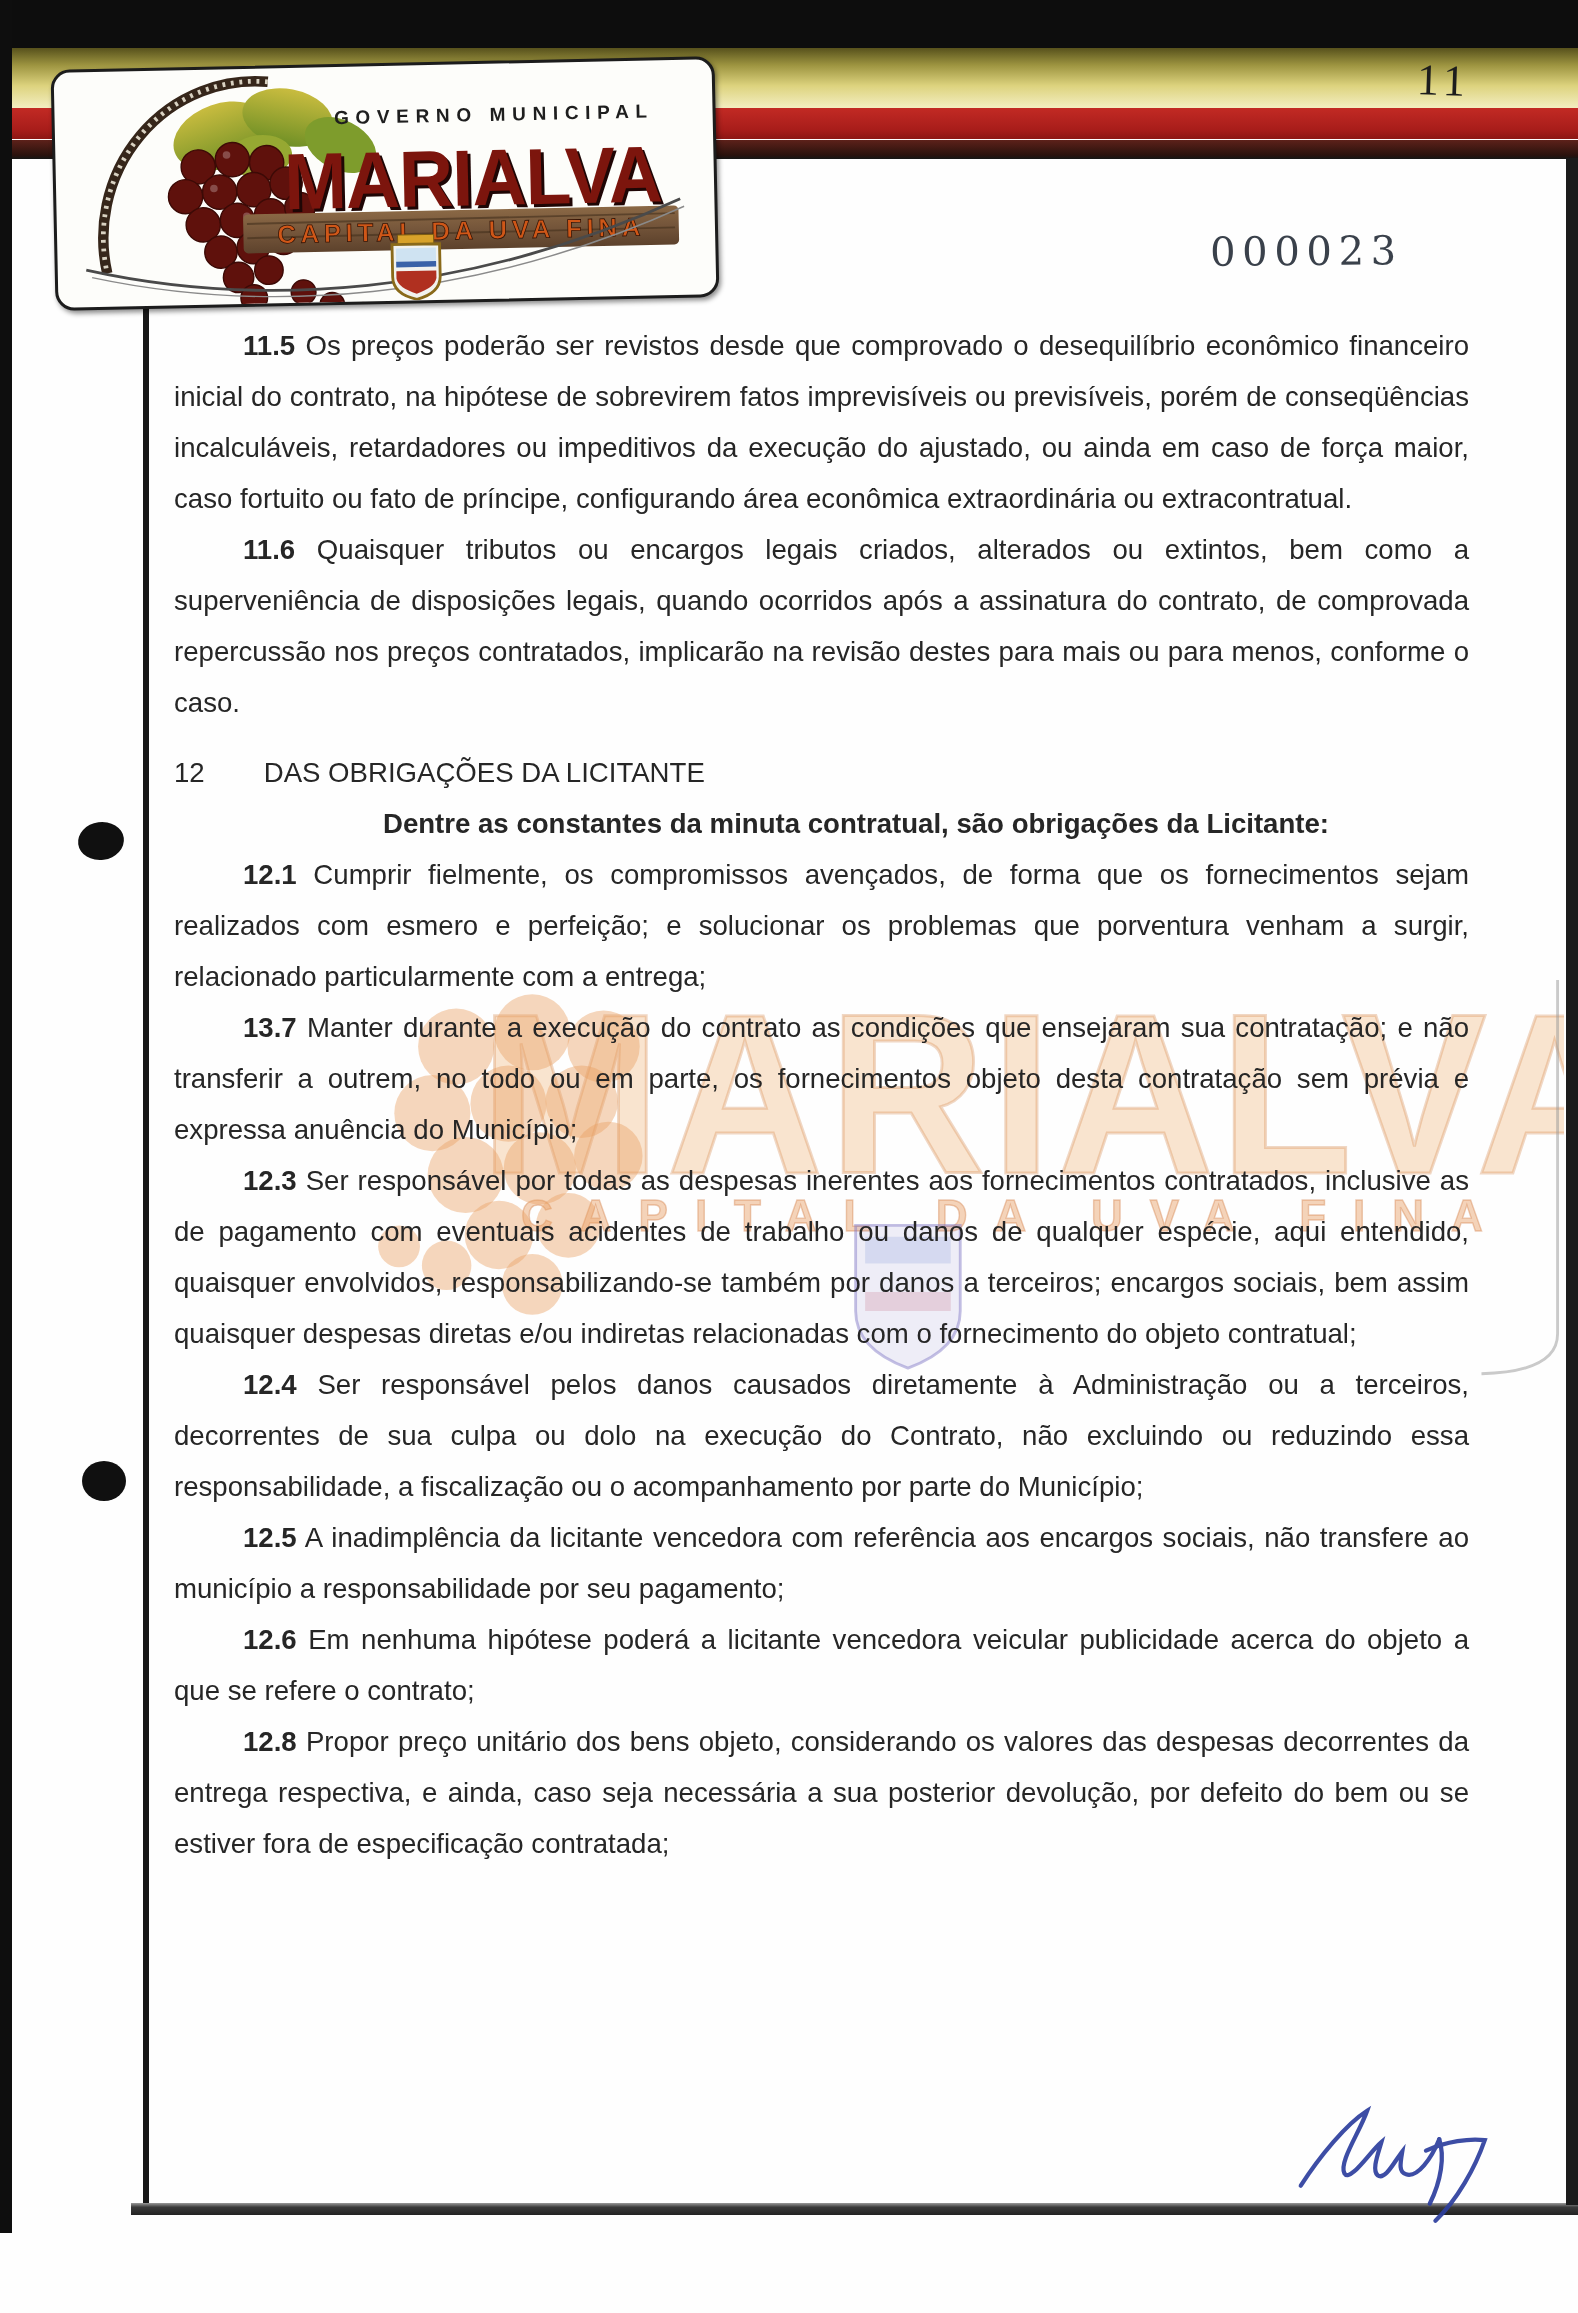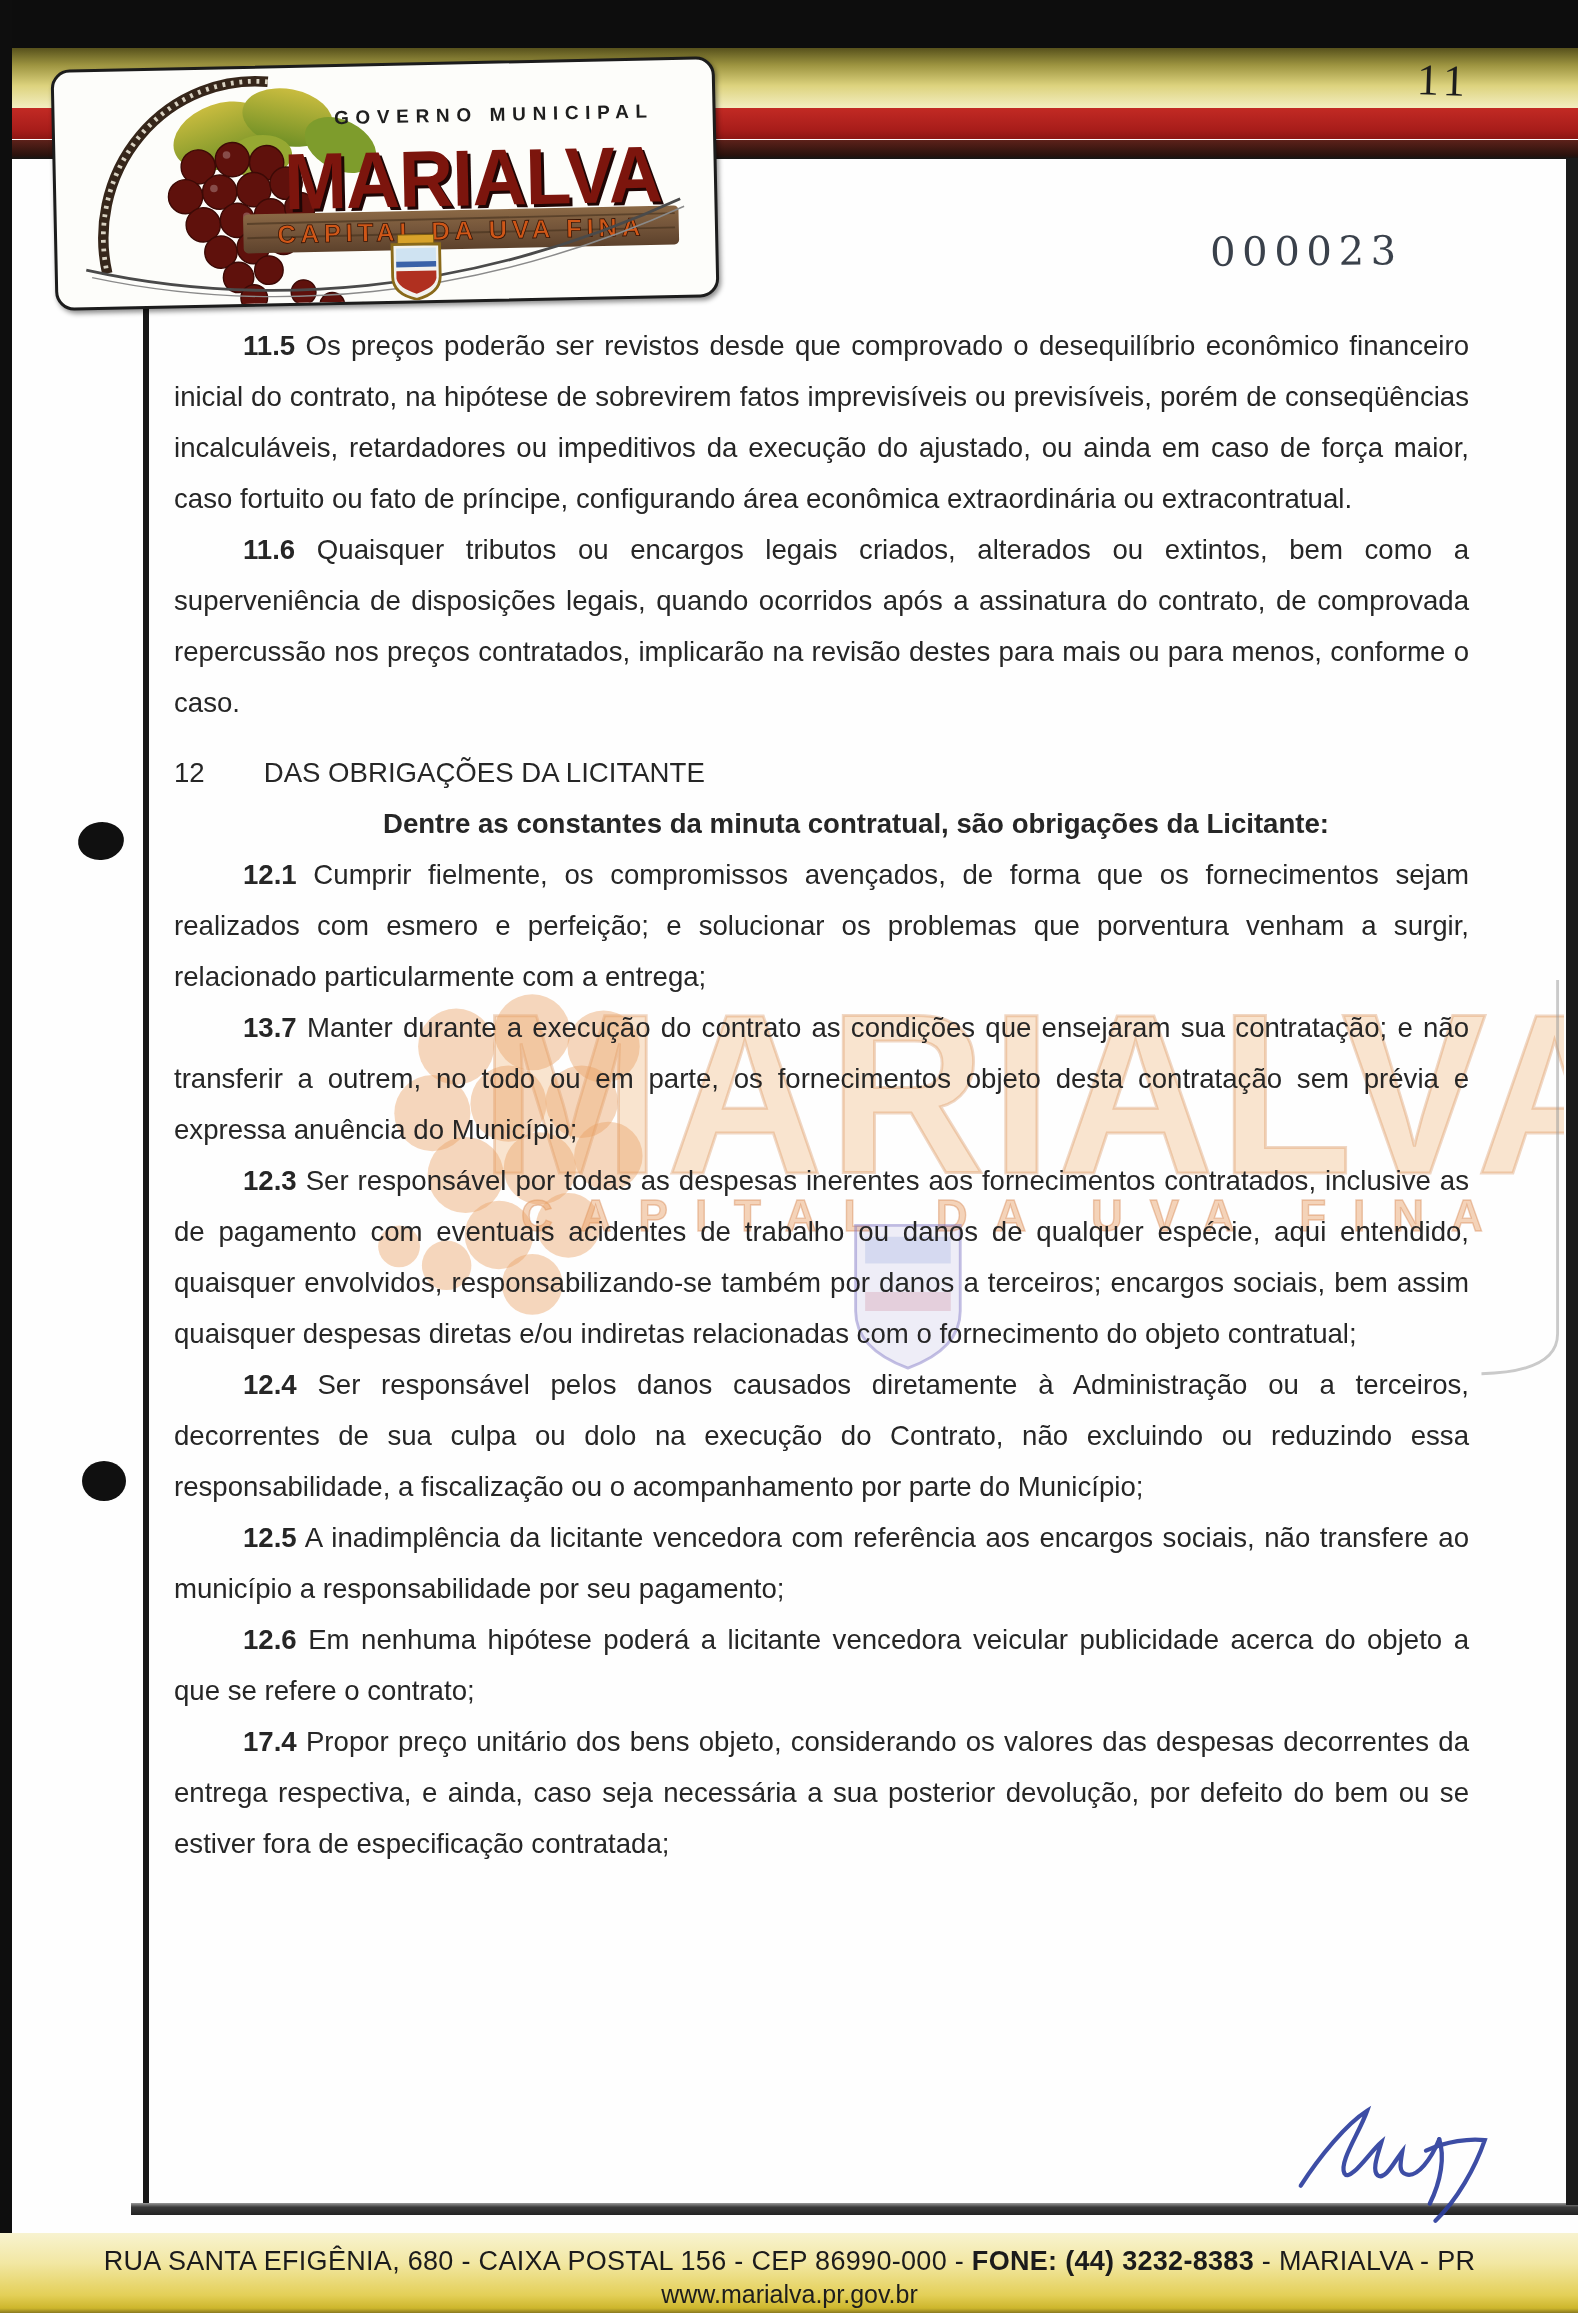--- a/index.html
+++ b/index.html
@@ -198,32 +198,26 @@
       <p class="para"><span class="pnum">11.5</span><span> Os preços poderão ser revistos desde que comprovado o desequilíbrio econômico financeiro inicial do contrato, na hipótese de sobrevirem fatos imprevisíveis ou previsíveis, porém de conseqüências incalculáveis, retardadores ou impeditivos da execução do ajustado, ou ainda em caso de força maior, caso fortuito ou fato de príncipe, configurando área econômica extraordinária ou extracontratual.</span></p>
       <p class="para"><span class="pnum">11.6</span><span> Quaisquer tributos ou encargos legais criados, alterados ou extintos, bem como a superveniência de disposições legais, quando ocorridos após a assinatura do contrato, de comprovada repercussão nos preços contratados, implicarão na revisão destes para mais ou para menos, conforme o caso.</span></p>
       <p class="heading"><span class="hnum">12</span><span class="htitle">DAS OBRIGAÇÕES DA LICITANTE</span></p>
       <p class="intro">Dentre as constantes da minuta contratual, são obrigações da Licitante:</p>
       <p class="para"><span class="pnum">12.1</span><span> Cumprir fielmente, os compromissos avençados, de forma que os fornecimentos sejam realizados com esmero e perfeição; e solucionar os problemas que porventura venham a surgir, relacionado particularmente com a entrega;</span></p>
       <p class="para"><span class="pnum">13.7</span><span> Manter durante a execução do contrato as condições que ensejaram sua contratação; e não transferir a outrem, no todo ou em parte, os fornecimentos objeto desta contratação sem prévia e expressa anuência do Município;</span></p>
       <p class="para"><span class="pnum">12.3</span><span> Ser responsável por todas as despesas inerentes aos fornecimentos contratados, inclusive as de pagamento com eventuais acidentes de trabalho ou danos de qualquer espécie, aqui entendido, quaisquer envolvidos, responsabilizando-se também por danos a terceiros; encargos sociais, bem assim quaisquer despesas diretas e/ou indiretas relacionadas com o fornecimento do objeto contratual;</span></p>
       <p class="para"><span class="pnum">12.4</span><span> Ser responsável pelos danos causados diretamente à Administração ou a terceiros, decorrentes de sua culpa ou dolo na execução do Contrato, não excluindo ou reduzindo essa responsabilidade, a fiscalização ou o acompanhamento por parte do Município;</span></p>
       <p class="para"><span class="pnum">12.5</span><span> A inadimplência da licitante vencedora com referência aos encargos sociais, não transfere ao município a responsabilidade por seu pagamento;</span></p>
       <p class="para"><span class="pnum">12.6</span><span> Em nenhuma hipótese poderá a licitante vencedora veicular publicidade acerca do objeto a que se refere o contrato;</span></p>
-      <p class="para"><span class="pnum">17.4</span><span> Propor preço unitário dos bens objeto, considerando os valores das despesas decorrentes da entrega respectiva, e ainda, caso seja necessária a sua posterior devolução, por defeito do bem ou se estiver fora de especificação contratada;</span></p>
+      <p class="para"><span class="pnum">12.8</span><span> Propor preço unitário dos bens objeto, considerando os valores das despesas decorrentes da entrega respectiva, e ainda, caso seja necessária a sua posterior devolução, por defeito do bem ou se estiver fora de especificação contratada;</span></p>
     </div>
 
   <svg class="sig" width="247" height="147" viewBox="0 0 260 155">
     <g fill="none" stroke="#2d3f9e" stroke-width="4.5" stroke-linecap="round" opacity=".92">
       <path d="M28 103 C48 72 76 38 98 24 C90 47 68 78 74 90 C80 100 101 67 113 57 C109 71 103 86 109 92 C117 98 127 77 135 67 C133 79 131 89 139 91 C151 95 166 74 174 54"></path>
       <path d="M160 66 C182 56 206 53 222 55 C212 84 193 118 170 140"></path>
       <path d="M174 54 C180 72 176 98 164 122"></path>
     </g>
   </svg>
 
-  <div class="footer">
-    <div class="footer-line1">
-      <span>RUA SANTA EFIGÊNIA, 680 - CAIXA POSTAL 156 - CEP 86990-000 - </span><b>FONE: (44) 3232-8383</b><span> - MARIALVA - PR</span>
-    </div>
-    <div class="footer-line2">www.marialva.pr.gov.br</div>
-  </div>
 
 </div>
 
 
 </body></html>

